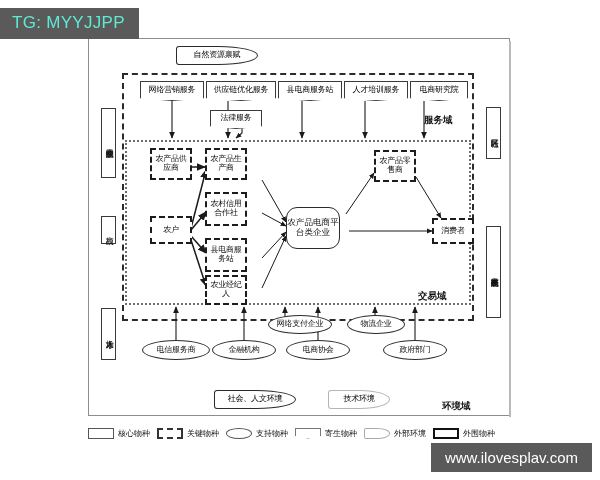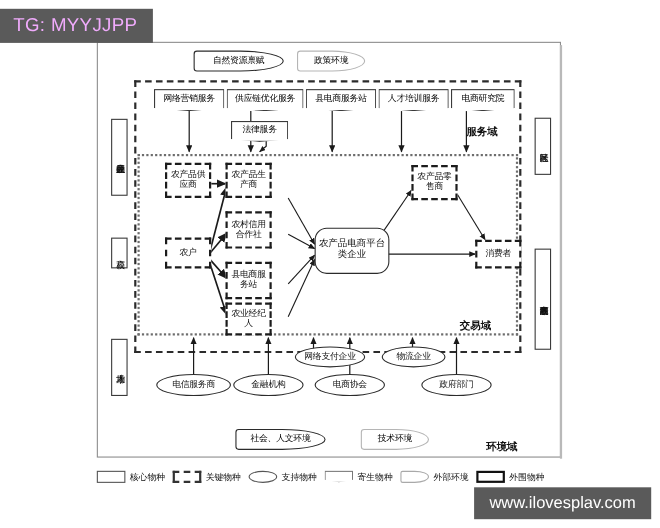--- a/index.html
+++ b/index.html
@@ -4,21 +4,21 @@
 <style>
   html,body{margin:0;padding:0;}
   body{
     width:600px;height:480px;background:#ffffff;position:relative;overflow:hidden;
     font-family:"Liberation Sans","DejaVu Sans",sans-serif;
   }
   #stage{position:absolute;inset:0;}
 
   
   .tg-badge{
-    position:absolute;left:0;top:8px;background:#5a5a5a;color:#f0abfc;
+    position:absolute;left:0;top:8px;background:#5a5a5a;color:#5eead4;
     font-size:17px;padding:5px 14px 6px 12px;letter-spacing:.3px;
     font-family:"Liberation Sans",sans-serif;
   }
   .url-badge{
     position:absolute;right:8px;bottom:8px;background:#5a5a5a;color:#fff;
     font-size:15px;padding:6px 14px;font-family:"Liberation Sans",sans-serif;
   }
 
   
   .outer-frame{
@@ -153,23 +153,20 @@
 
       <path d="M416,177 L441,218" marker-end="url(#ar)"></path>
 
       <path d="M349,231 L432,231" marker-end="url(#ar)"></path>
     </g>
   </svg>
 
   <div class="n-env" style="left:176px;top:46px;width:82px;height:19px;">
     <span class="lbl">自然资源禀赋</span>
   </div>
-  <div class="n-env gray" style="left:270px;top:46px;width:62px;height:19px;">
-    <span class="lbl">政策环境</span>
-  </div>
 
   <div class="n-para" style="left:140px;top:81px;width:64px;height:20px;">
     <span class="lbl">网络营销服务</span>
   </div>
   <div class="n-para" style="left:206px;top:81px;width:70px;height:20px;">
     <span class="lbl">供应链优化服务</span>
   </div>
   <div class="n-para" style="left:278px;top:81px;width:64px;height:20px;">
     <span class="lbl">县电商服务站</span>
   </div>
@@ -201,21 +198,21 @@
   </div>
   <div class="node n-key" style="left:150px;top:216px;width:42px;height:28px;">
     <span class="lbl">农户</span>
   </div>
   <div class="node n-key" style="left:205px;top:238px;width:42px;height:34px;">
     <span class="lbl">县电商服务站</span>
   </div>
   <div class="node n-key" style="left:205px;top:275px;width:42px;height:30px;">
     <span class="lbl">农业经纪人</span>
   </div>
-  <div class="node n-platform" style="left:286px;top:207px;width:68px;height:42px;">
+  <div class="node n-platform" style="left:286px;top:207px;width:54px;height:42px;">
     <span class="lbl9">农产品电商平台类企业</span>
   </div>
   <div class="node n-key" style="left:374px;top:150px;width:42px;height:32px;">
     <span class="lbl">农产品零售商</span>
   </div>
   <div class="node n-key" style="left:432px;top:218px;width:42px;height:26px;">
     <span class="lbl">消费者</span>
   </div>
 
   <div class="node n-support" style="left:268px;top:315px;width:64px;height:19px;">

